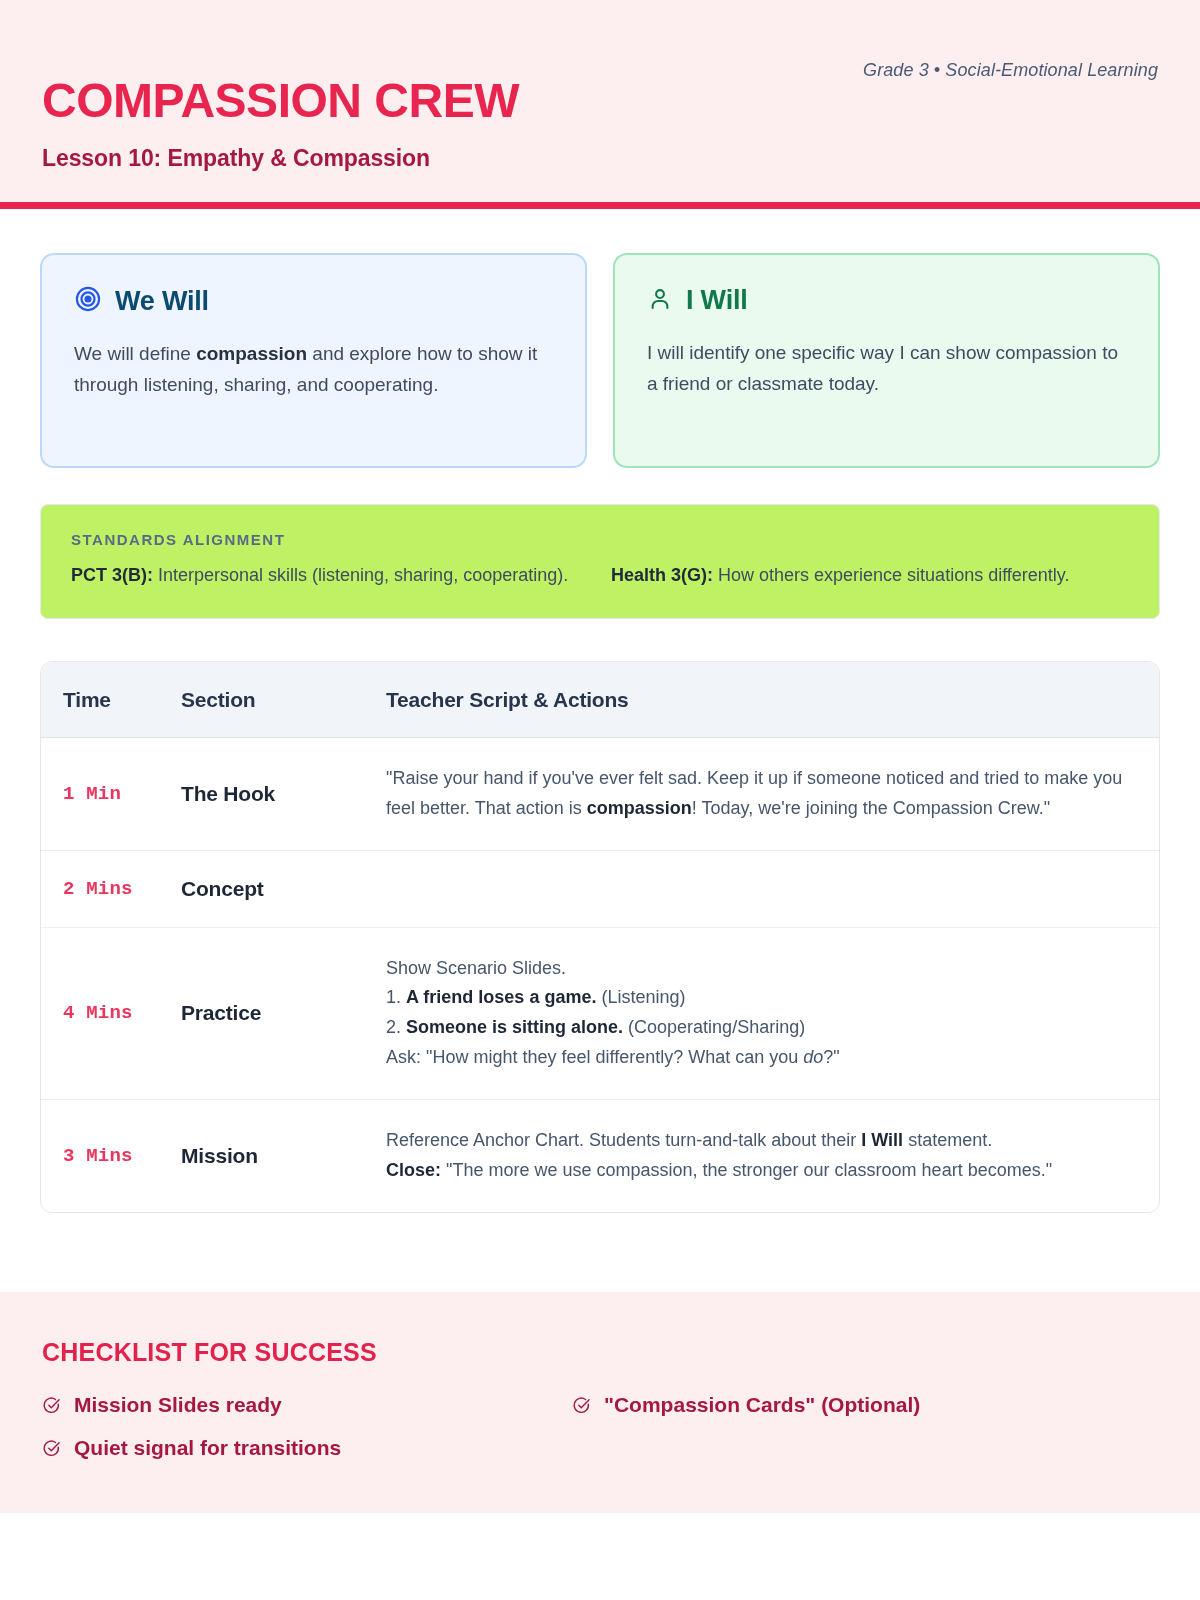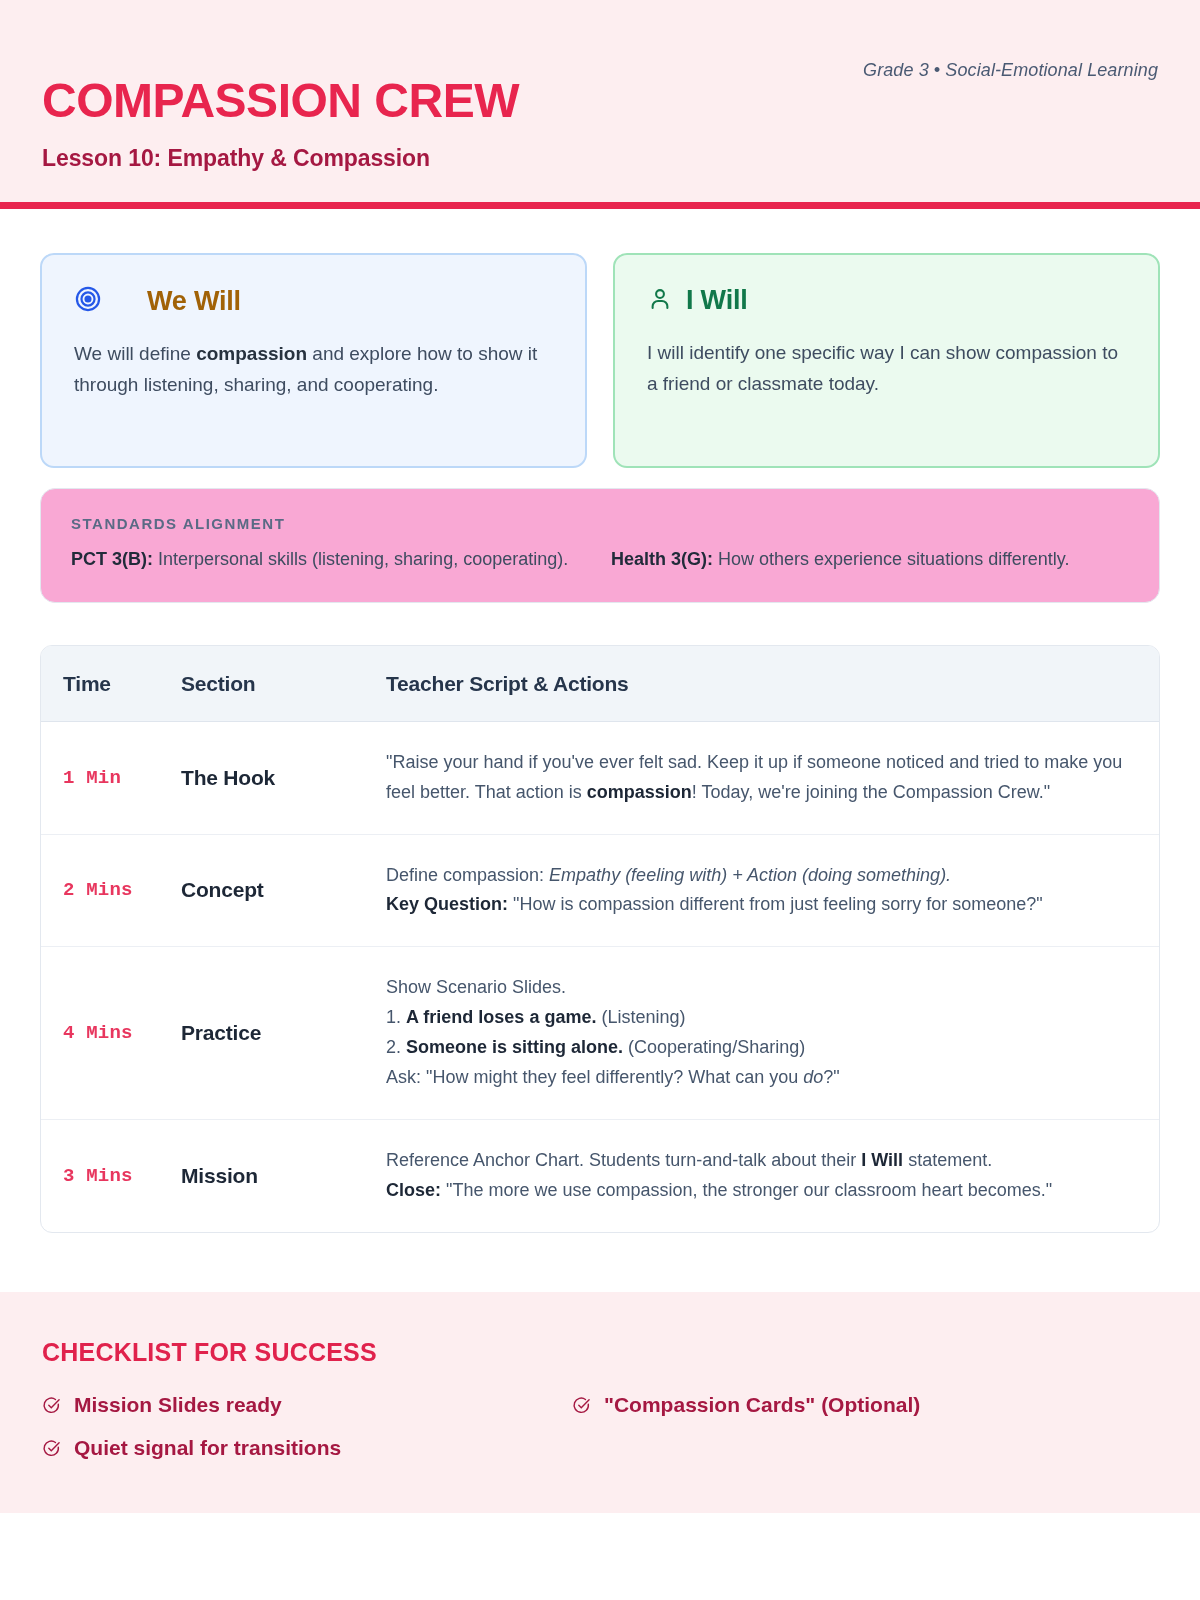--- a/index.html
+++ b/index.html
@@ -107,37 +107,37 @@
     gap: 13px;
     margin-bottom: 22px;
   }
 
   .obj-head-title {
     font-size: 27px;
     font-weight: bold;
     letter-spacing: -0.2px;
   }
 
-  .obj-we .obj-head-title { color: #a16207; margin-left: 32px; }
+  .obj-we .obj-head-title { color: #0c4a6e; }
   .obj-i  .obj-head-title { color: #11784a; }
 
   .obj-text {
     font-size: 19px;
     line-height: 1.62;
     color: #3e4c60;
   }
 
   .obj-text b { color: #27323f; font-weight: bold; }
 
   
   .standards {
-    margin-top: 20px;
-    background: #f9a8d4;
+    margin-top: 36px;
+    background: #bef264;
     border: 1px solid #e3e8ef;
-    border-radius: 15px;
+    border-radius: 8px;
     padding: 26px 30px 28px 30px;
   }
 
   .standards-label {
     font-size: 15px;
     font-weight: bold;
     letter-spacing: 1.5px;
     color: #5a6a85;
     margin-bottom: 13px;
   }
@@ -324,21 +324,20 @@
         </div>
         <div class="col-sect sect-val">The Hook</div>
         <div class="col-script script-val">"Raise your hand if you've ever felt sad. Keep it up if someone noticed and tried to make you feel better. That action is <b>compassion</b>! Today, we're joining the Compassion Crew."</div>
       </div>
 
       <div class="sched-row">
         <div class="col-time">
           <span class="time-val">2 Mins</span>
         </div>
         <div class="col-sect sect-val">Concept</div>
-        <div class="col-script script-val">Define compassion: <i>Empathy (feeling with) + Action (doing something).</i><br><b>Key Question:</b> "How is compassion different from just feeling sorry for someone?"</div>
       </div>
 
       <div class="sched-row">
         <div class="col-time">
           <span class="time-val">4 Mins</span>
         </div>
         <div class="col-sect sect-val">Practice</div>
         <div class="col-script script-val">Show Scenario Slides.<br>1. <b>A friend loses a game.</b> (Listening)<br>2. <b>Someone is sitting alone.</b> (Cooperating/Sharing)<br>Ask: "How might they feel differently? What can you <i>do</i>?"</div>
       </div>
 

